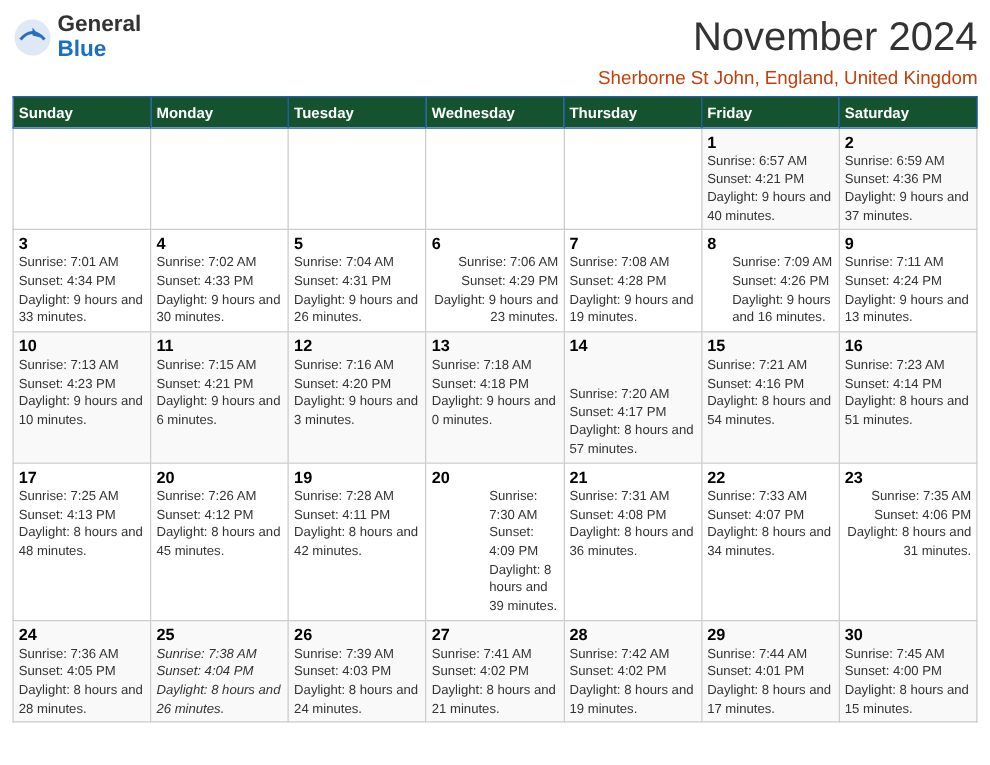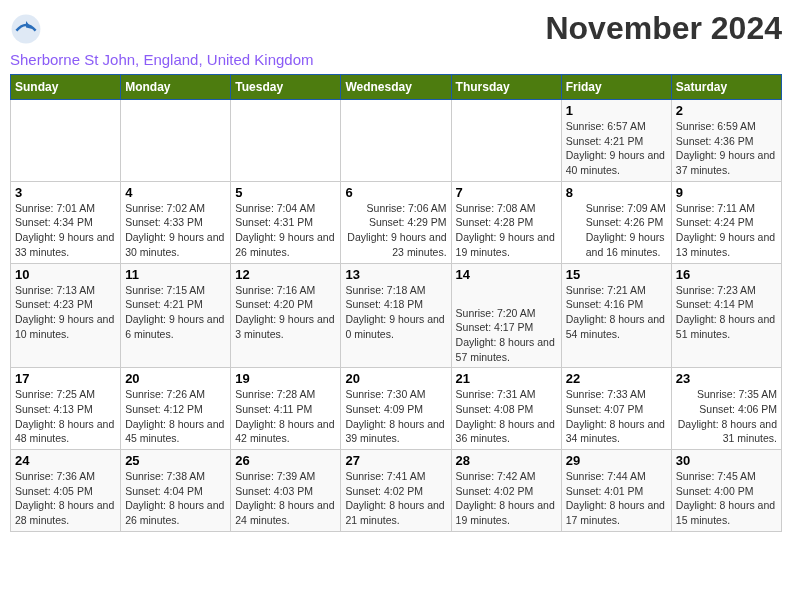--- a/index.html
+++ b/index.html
@@ -27,37 +27,37 @@
     }
     .logo-general { color: #333; }
     .logo-blue { color: #1a6fc4; }
     .logo-icon {
       width: 32px;
       height: 32px;
       margin-right: 4px;
     }
     .month-title {
       font-size: 32px;
-      font-weight: bold;
+      font-weight: normal;
       color: #333;
       text-align: right;
     }
     .subtitle {
-      text-align: left;
+      text-align: right;
       font-size: 15px;
-      color: #8b5cf6;
+      color: #c2410c;
       margin-bottom: 6px;
     }
     table {
       width: 100%;
       border-collapse: collapse;
       font-size: 11px;
     }
     thead th {
-      background-color: #4d7c0f;
+      background-color: #14532d;
       color: #fff;
       padding: 5px 4px;
       text-align: left;
       font-size: 12px;
       border: 1px solid #1a5aaa;
     }
     tbody td {
       border: 1px solid #ccc;
       vertical-align: top;
       padding: 3px 4px;
@@ -86,20 +86,24 @@
 </head>
 <body>
 
 <div class="header-row">
   <div class="logo">
     <svg class="logo-icon" viewBox="0 0 40 40">
       <circle cx="20" cy="20" r="18" fill="#2a6ebb" opacity="0.15"></circle>
       <path d="M8 22 Q20 8 32 22" stroke="#2a6ebb" stroke-width="3" fill="none"></path>
       <path d="M20 10 L28 20 L20 18 Z" fill="#2a6ebb"></path>
     </svg>
+    <div class="logo-text">
+      <div class="logo-general">General</div>
+      <div class="logo-blue">Blue</div>
+    </div>
   </div>
   <div class="month-title">November 2024</div>
 </div>
 
 <div class="subtitle">Sherborne St John, England, United Kingdom</div>
 
 <table>
   <thead>
     <tr>
     <th>Sunday</th>
@@ -233,21 +237,21 @@
 Daylight: 8 hours and 45 minutes.</div>
         </td>
         <td>
           <span class="day-number">19</span>
           <div class="day-info" style="white-space: pre-line;">Sunrise: 7:28 AM
 Sunset: 4:11 PM
 Daylight: 8 hours and 42 minutes.</div>
         </td>
         <td>
           <span class="day-number">20</span>
-          <div class="day-info" style="white-space: pre-line;">Sunrise: 7:30 AM
+          <div class="day-info" style="white-space: pre-line; margin-left: 46px;">Sunrise: 7:30 AM
 Sunset: 4:09 PM
 Daylight: 8 hours and 39 minutes.</div>
         </td>
         <td>
           <span class="day-number">21</span>
           <div class="day-info" style="white-space: pre-line;">Sunrise: 7:31 AM
 Sunset: 4:08 PM
 Daylight: 8 hours and 36 minutes.</div>
         </td>
         <td>
@@ -265,21 +269,21 @@
       </tr>
       <tr>
         <td>
           <span class="day-number">24</span>
           <div class="day-info" style="white-space: pre-line;">Sunrise: 7:36 AM
 Sunset: 4:05 PM
 Daylight: 8 hours and 28 minutes.</div>
         </td>
         <td>
           <span class="day-number">25</span>
-          <div class="day-info" style="white-space: pre-line;">Sunrise: 7:38 AM
+          <div class="day-info" style="white-space: pre-line; font-style: italic;">Sunrise: 7:38 AM
 Sunset: 4:04 PM
 Daylight: 8 hours and 26 minutes.</div>
         </td>
         <td>
           <span class="day-number">26</span>
           <div class="day-info" style="white-space: pre-line;">Sunrise: 7:39 AM
 Sunset: 4:03 PM
 Daylight: 8 hours and 24 minutes.</div>
         </td>
         <td>

